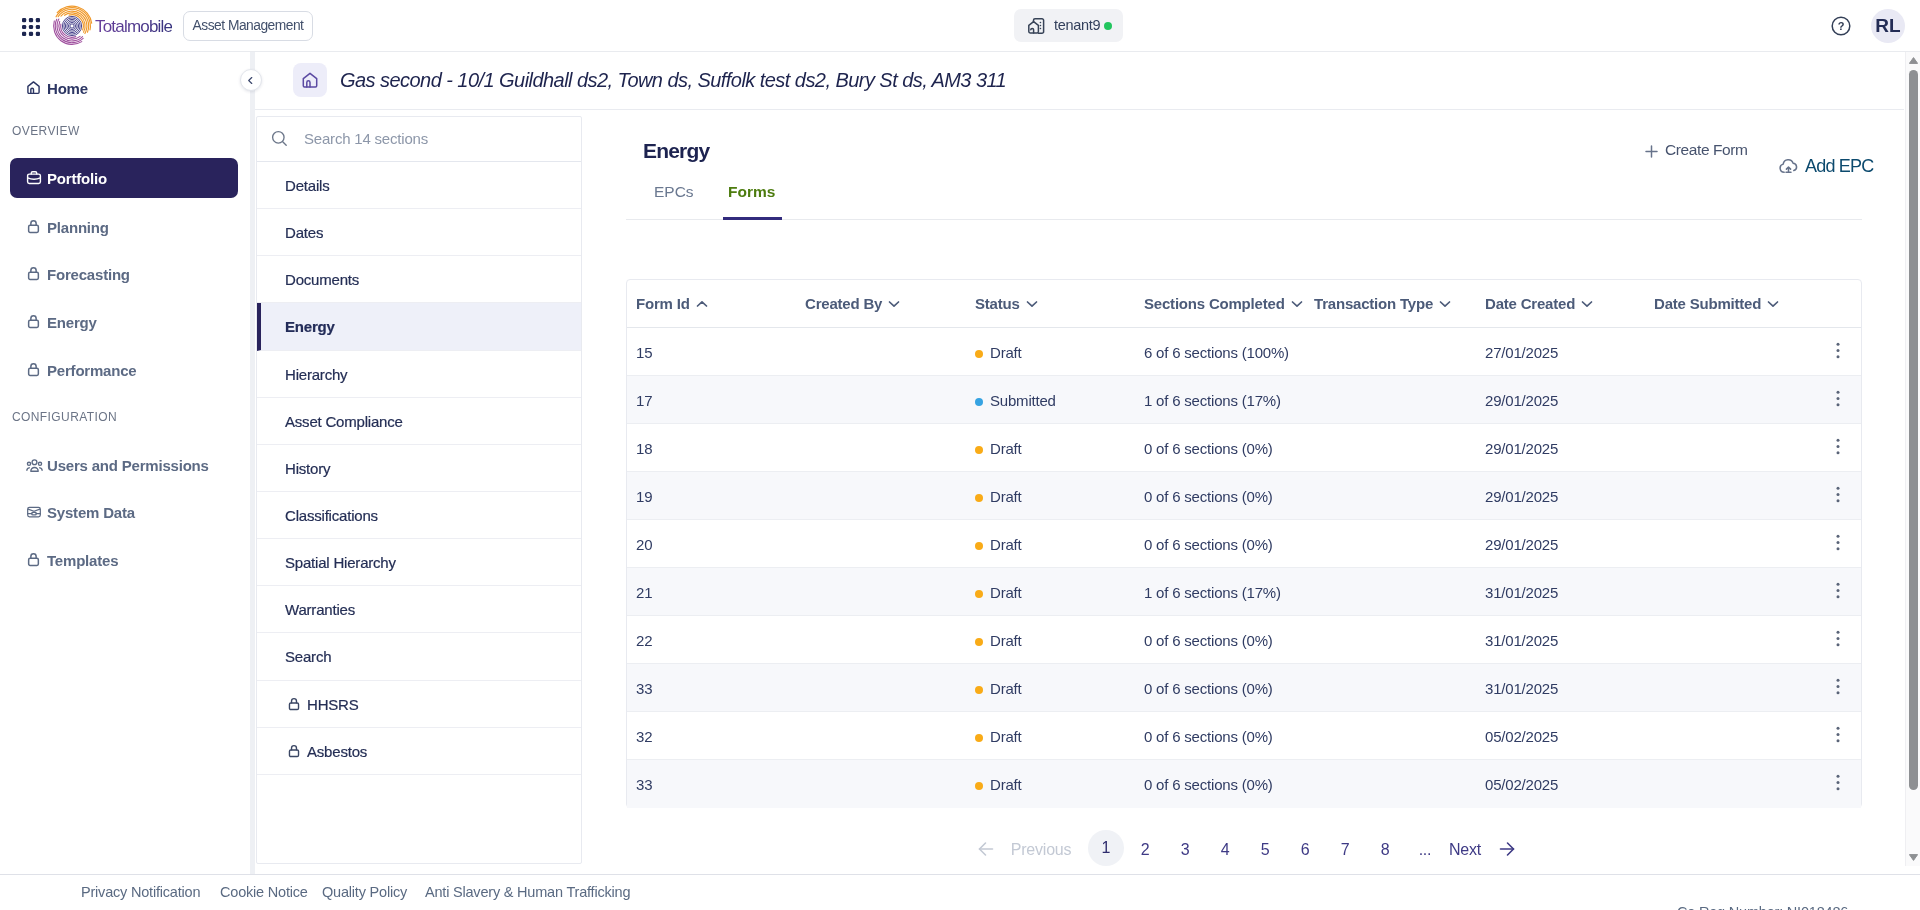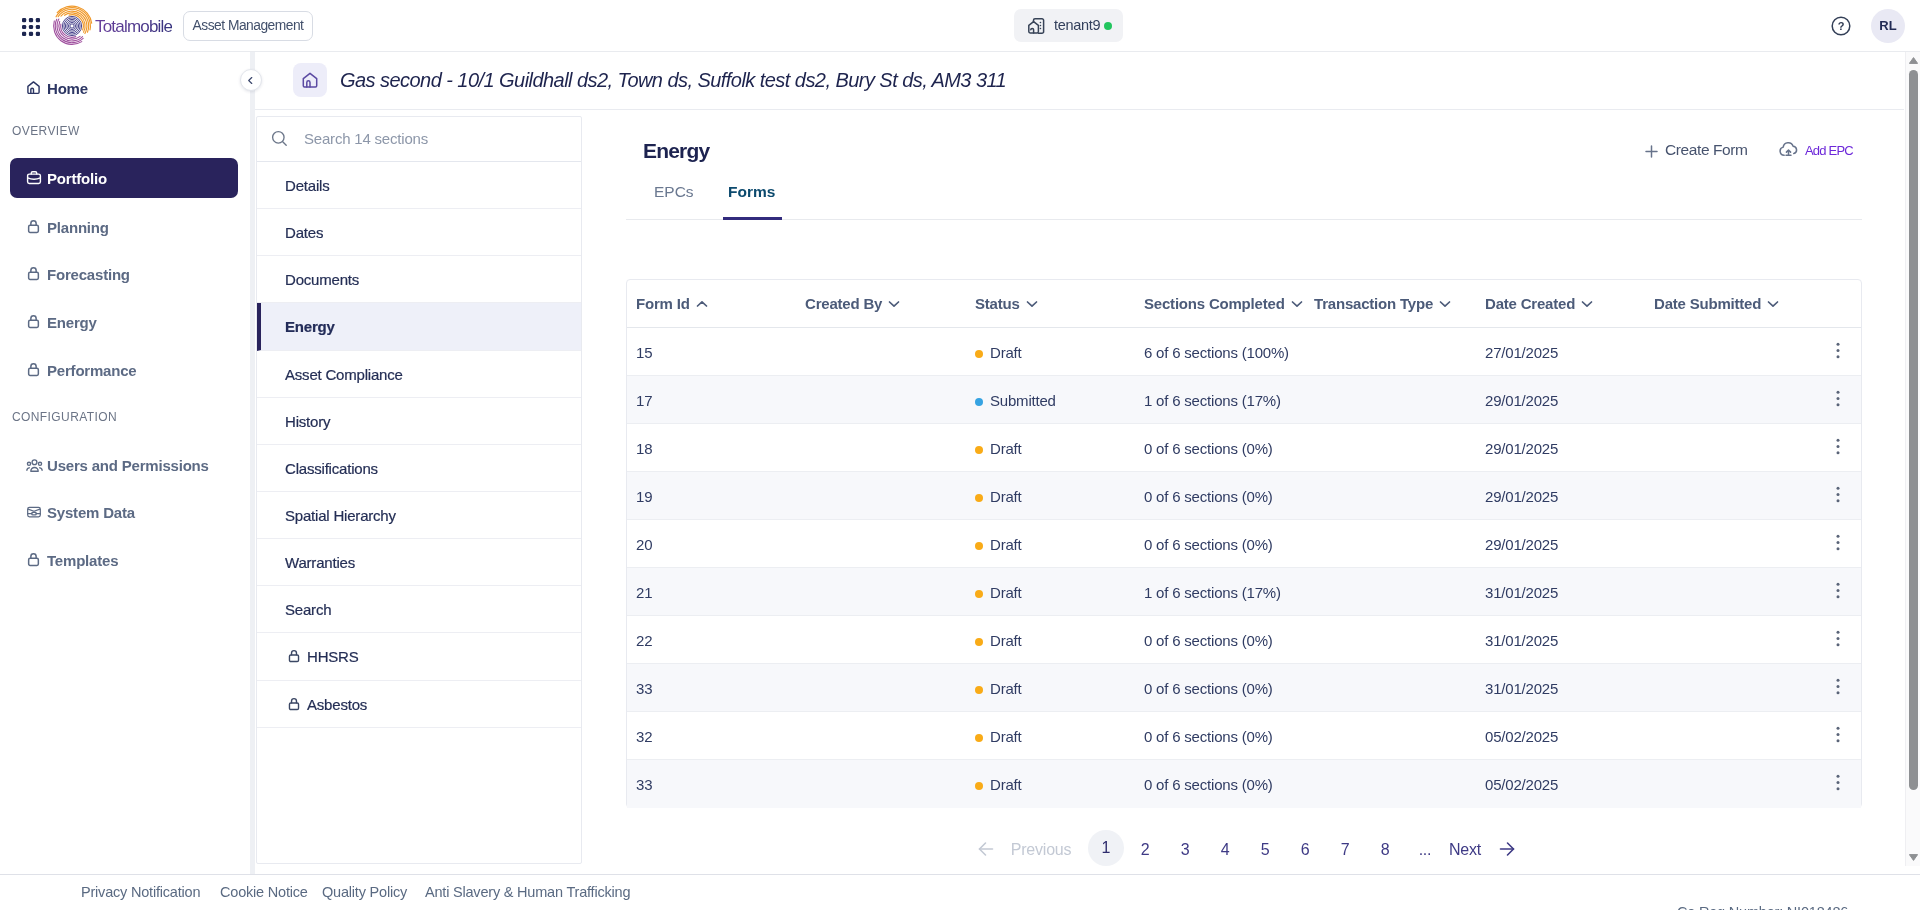--- a/index.html
+++ b/index.html
@@ -11,21 +11,21 @@
 #topbar { position:absolute; left:0; top:0; width:1920px; height:52px; background:#fff; border-bottom:1px solid #e9ebef; z-index:30; }
 #gridicon { position:absolute; left:22px; top:18px; }
 #logo { position:absolute; left:51px; top:5px; }
 #wordmark { position:absolute; left:95px; top:17px; font-size:17px; font-weight:400; letter-spacing:-0.8px; background:linear-gradient(90deg,#6a3f9d,#37337e); -webkit-background-clip:text; background-clip:text; -webkit-text-fill-color:transparent; }
 #ambtn { position:absolute; left:183px; top:11px; width:130px; height:30px; border:1px solid #d8dce4; border-radius:7px; background:#fff; font-size:13.8px; font-weight:400; color:#42506b; text-align:center; line-height:28px; letter-spacing:-0.5px; }
 #tenantchip { position:absolute; left:1014px; top:9px; width:109px; height:33px; background:#f1f2f5; border-radius:7px; }
 #tenantchip svg { position:absolute; left:13px; top:7px; }
 #tenantchip .tname { position:absolute; left:40px; top:8px; font-size:14.5px; color:#33405c; letter-spacing:-0.3px; }
 #tenantchip .dot { position:absolute; left:90px; top:13px; width:8px; height:8px; border-radius:50%; background:#22c55e; }
 #helpbtn { position:absolute; left:1831px; top:16px; }
-#avatar { position:absolute; left:1871px; top:9px; width:34px; height:34px; border-radius:50%; background:#e9e9f4; text-align:center; line-height:34px; font-size:13px; font-weight:bold; color:#232c55; letter-spacing:0; }
+#avatar { position:absolute; left:1871px; top:9px; width:34px; height:34px; border-radius:50%; background:#e9e9f4; text-align:center; line-height:34px; font-size:19px; font-weight:bold; color:#232c55; letter-spacing:0; }
 
 
 #sidebar { position:absolute; left:0; top:52px; width:250px; height:822px; background:#fff; }
 .navitem { position:absolute; left:10px; width:228px; height:40px; }
 .navitem svg { position:absolute; left:16px; top:12px; }
 .navitem .lbl { position:absolute; left:37px; top:12px; font-size:15px; font-weight:bold; color:#2c3663; letter-spacing:-0.2px; }
 .navitem.locked .lbl { color:#5c6a84; }
 .navitem.sel { background:#29235c; border-radius:7px; }
 .navitem.sel .lbl { color:#fff; }
 .navgroup { position:absolute; left:12px; font-size:12px; font-weight:400; color:#6b7486; letter-spacing:0.4px; }
@@ -50,25 +50,25 @@
 .secrow.sel .t { left:24px; font-weight:bold; color:#232c5a; }
 .secrow.locked .t { left:50px; }
 .secrow.locked svg { position:absolute; left:30px; top:16px; }
 #seclist { position:absolute; left:0; top:45px; width:324px; }
 
 
 #main { position:absolute; left:626px; top:110px; }
 #h1 { position:absolute; left:17px; top:29px; font-size:21px; font-weight:bold; color:#1d2350; letter-spacing:-0.8px; }
 .tab { position:absolute; top:73px; font-size:15.5px; }
 #tab-epcs { left:28px; color:#6a7890; font-weight:500; }
-#tab-forms { left:102px; color:#0c4a6e; font-weight:bold; }
+#tab-forms { left:102px; color:#4d7c0f; font-weight:bold; }
 #tabline { position:absolute; left:0; top:109px; width:1236px; height:1px; background:#e8eaee; }
 #tabul { position:absolute; left:97px; top:107px; width:59px; height:3px; background:#322b7d; }
 #btn-create { position:absolute; left:1019px; top:31px; font-size:15.5px; color:#47536e; letter-spacing:-0.4px; white-space:nowrap; }
-#btn-epc { position:absolute; left:1153px; top:31px; font-size:13px; color:#6d28d9; letter-spacing:-0.8px; white-space:nowrap; }
+#btn-epc { position:absolute; left:1153px; top:46px; font-size:18px; color:#0c4a6e; letter-spacing:-0.8px; white-space:nowrap; }
 #btn-create svg, #btn-epc svg { vertical-align:-3px; margin-right:7px; }
 
 
 #card { position:absolute; left:626px; top:279px; width:1236px; height:529px; border:1px solid #e8eaf0; border-radius:4px; background:#fff; }
 #thead { position:relative; width:1234px; height:48px; border-bottom:1px solid #e4e7ec; }
 .th { position:absolute; top:15px; font-size:15px; font-weight:bold; color:#4c5b79; letter-spacing:-0.2px; white-space:nowrap; }
 .th svg { margin-left:6px; vertical-align:1px; }
 .trow { position:relative; width:1234px; height:48px; border-bottom:1px solid #eceef2; font-size:15px; color:#303c63; }
 .trow:nth-child(even) { background:#f7f8fb; }
 .trow:last-child { border-bottom:none; }
@@ -256,20 +256,23 @@
       <div class="secrow">
           <span class="t">Dates</span>
         </div>
       <div class="secrow">
           <span class="t">Documents</span>
         </div>
       <div class="secrow sel">
           <span class="t">Energy</span>
         </div>
       <div class="secrow">
+          <span class="t">Hierarchy</span>
+        </div>
+      <div class="secrow">
           <span class="t">Asset Compliance</span>
         </div>
       <div class="secrow">
           <span class="t">History</span>
         </div>
       <div class="secrow">
           <span class="t">Classifications</span>
         </div>
       <div class="secrow">
           <span class="t">Spatial Hierarchy</span>

